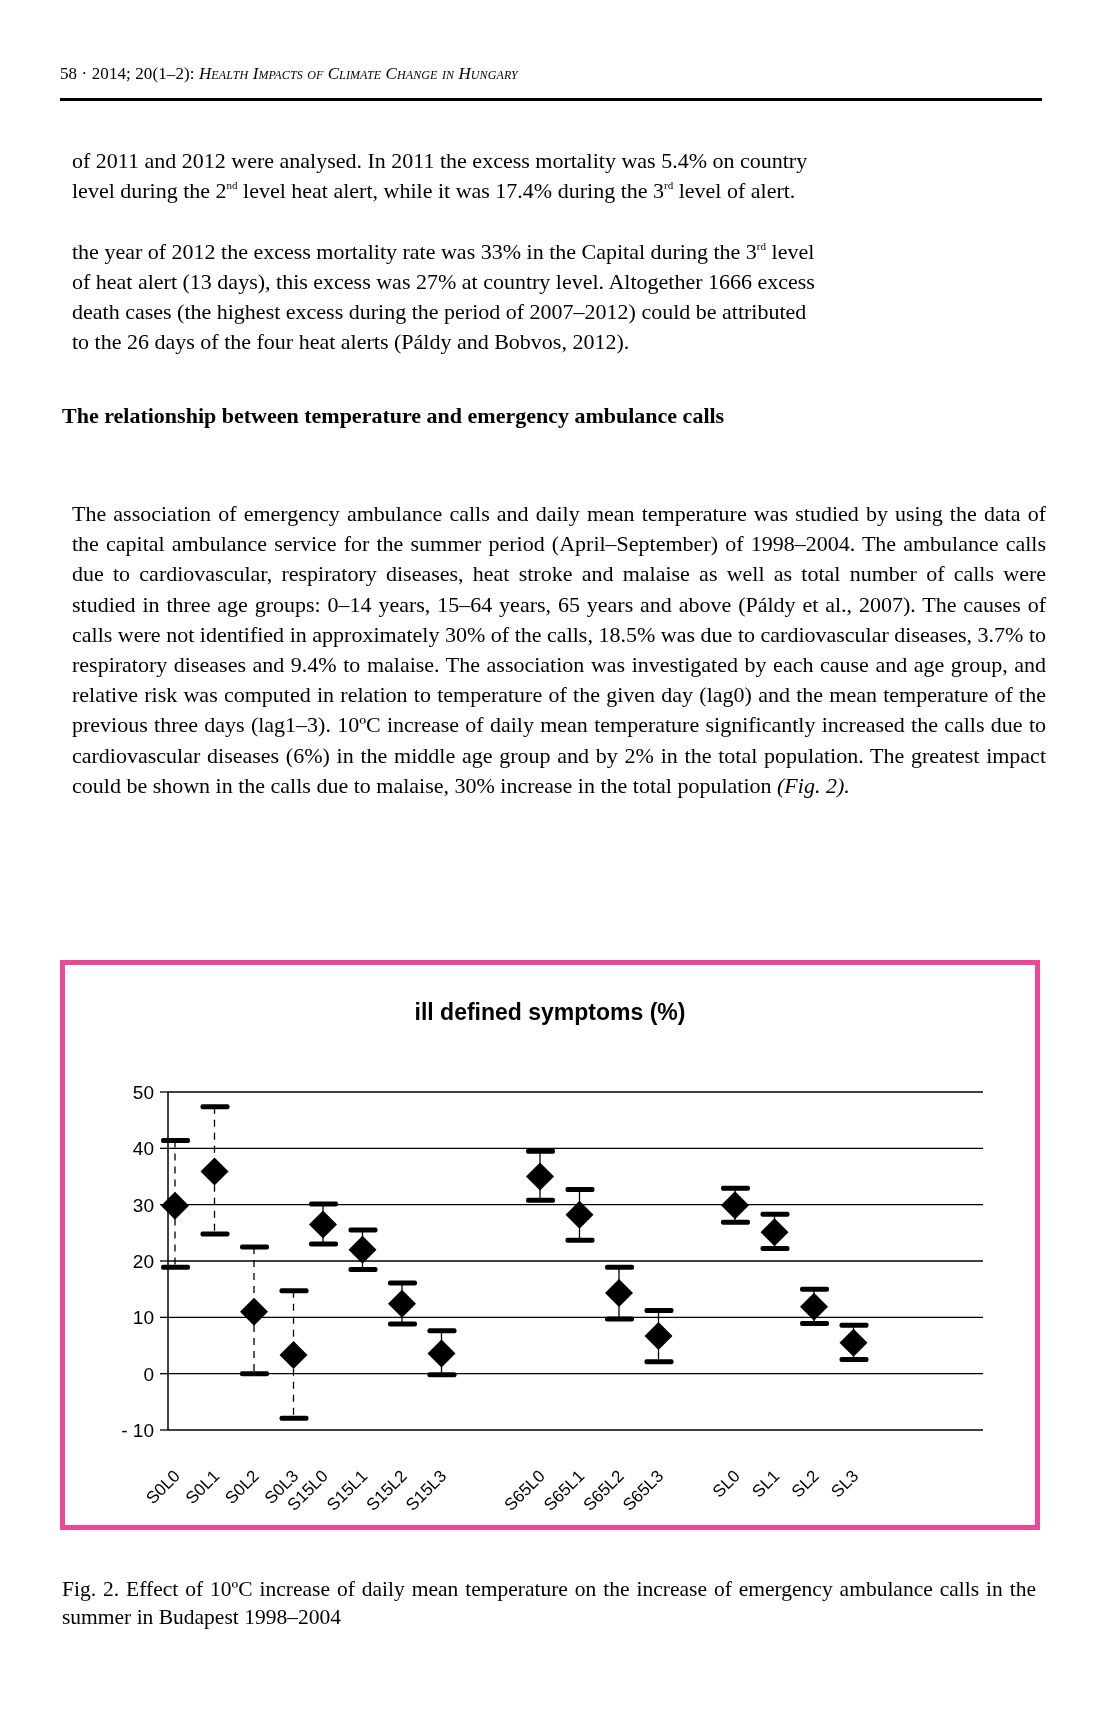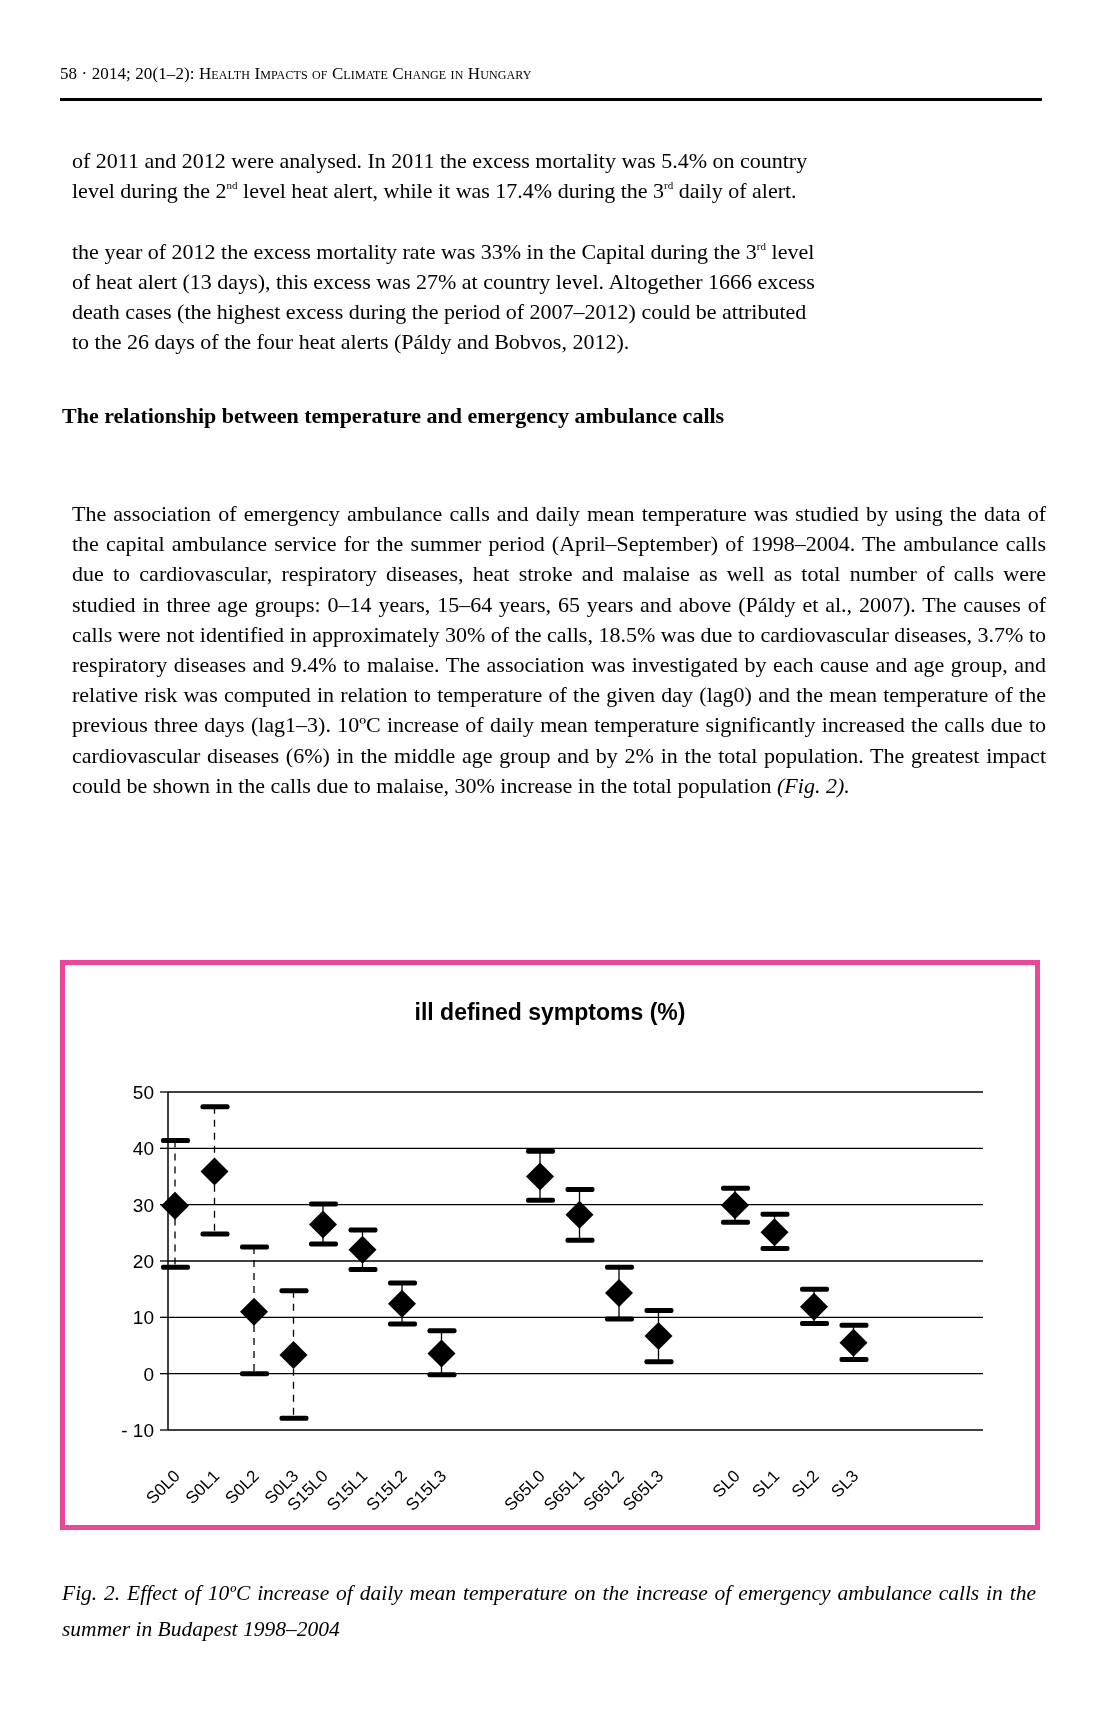--- a/index.html
+++ b/index.html
@@ -1,44 +1,44 @@
 <!DOCTYPE html>
 <html><head>
 <meta charset="utf-8">
 <style>
   html, body { margin: 0; padding: 0; background: #ffffff; }
   body { width: 1112px; height: 1725px; position: relative; overflow: hidden;
          font-family: "Liberation Serif", "DejaVu Serif", serif; color: #000; }
   .header { position: absolute; left: 60px; top: 64px; width: 980px; font-size: 17px; letter-spacing: 0.1px; }
-  .header .sc { font-variant: small-caps; }
+  .header .sc { font-variant: small-caps; font-style: italic; }
   .header-rule { position: absolute; left: 60px; top: 98px; width: 982px; height: 3px; background: #000; }
   .para { position: absolute; left: 56px; width: 974px; font-size: 22px; line-height: 30.2px; text-align: justify; margin-left: 16px; }
   .para sup { font-size: 11px; line-height: 0; vertical-align: 9px; }
   #p1 { top: 146px; }
   .section-title { position: absolute; left: 62px; top: 401px; width: 974px; font-size: 22px; font-weight: bold; line-height: 29px; }
   #p2 { top: 499px; }
   .p2-fig { font-style: italic; }
   .figure-box { position: absolute; left: 60px; top: 960px; width: 970px; height: 560px; border: 5px solid #ec4899; box-sizing: content-box; }
   .chart-svg { position: absolute; left: 0; top: 0; }
-  .caption { position: absolute; left: 62px; top: 1575px; width: 974px; font-size: 21.5px; font-style: italic; line-height: 36px; text-align: justify; }
+  .caption { position: absolute; left: 62px; top: 1575px; width: 974px; font-size: 21.5px; line-height: 28px; text-align: justify; }
 </style>
 </head>
 <body>
 
 <div class="header">
   <span>58</span>
   <span> · </span>
   <span>2014; 20(1–2):</span>
   <span class="sc">Health Impacts of Climate Change in Hungary</span>
 </div>
 <div class="header-rule"></div>
 
 <div id="p1" class="para">
   <span>of 2011 and 2012 were analysed. In 2011 the excess mortality was 5.4% on country</span><br>
-  <span>level during the 2</span><sup>nd</sup><span> level heat alert, while it was 17.4% during the 3</span><sup>rd</sup><span> daily of alert.</span><br>
+  <span>level during the 2</span><sup>nd</sup><span> level heat alert, while it was 17.4% during the 3</span><sup>rd</sup><span> level of alert.</span><br>
   <br>
   <span>the year of 2012 the excess mortality rate was 33% in the Capital during the 3</span><sup>rd</sup><span> level</span><br>
   <span>of heat alert (13 days), this excess was 27% at country level. Altogether 1666 excess</span><br>
   <span>death cases (the highest excess during the period of 2007–2012) could be attributed</span><br>
   <span>to the 26 days of the four heat alerts (Páldy and Bobvos, 2012).</span>
 </div>
 
 <div class="section-title">
   <div>The relationship between temperature and emergency ambulance calls</div>
 </div>

